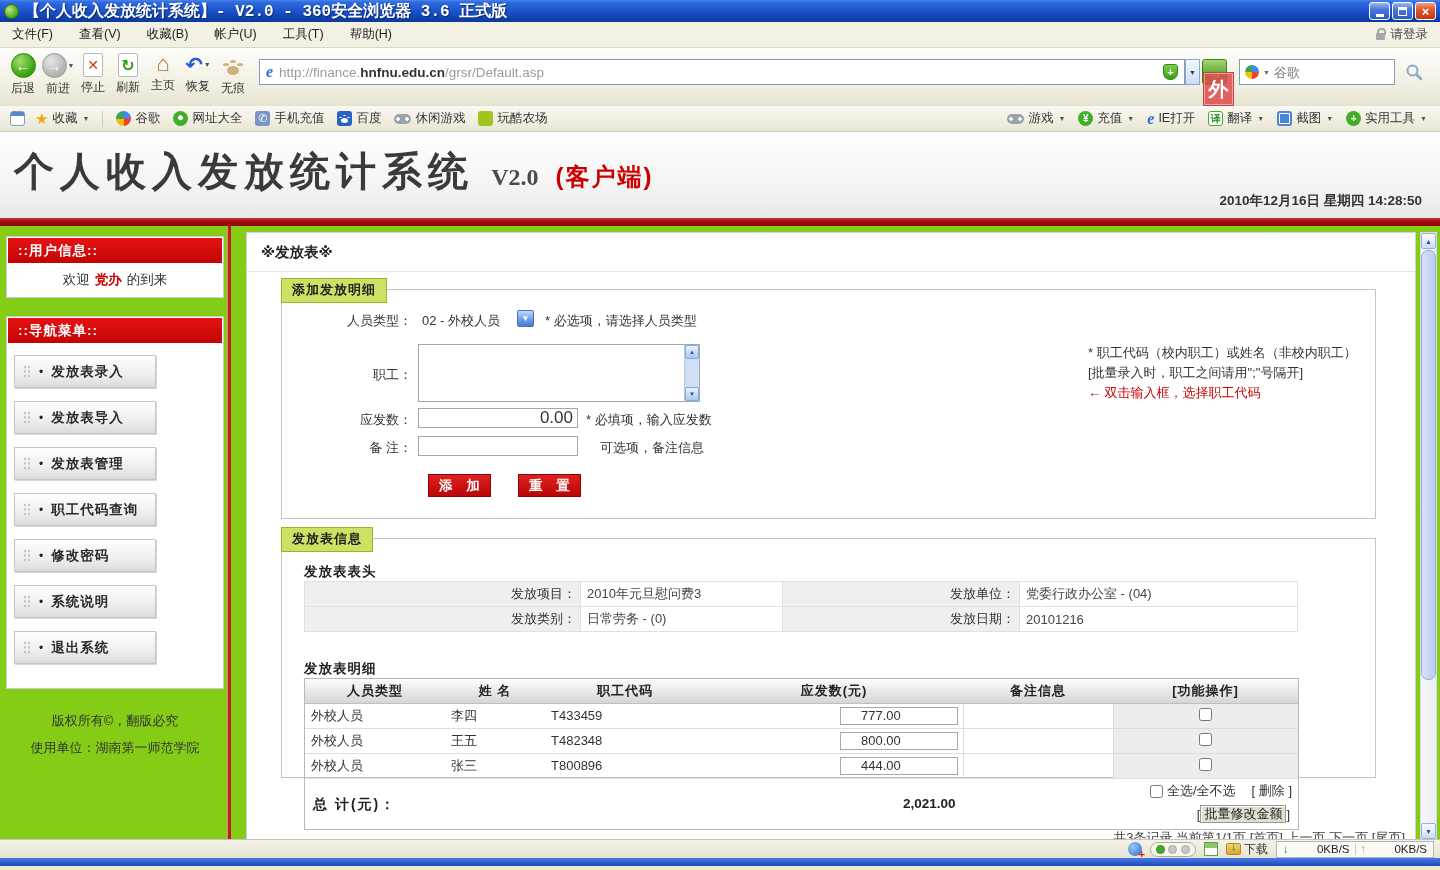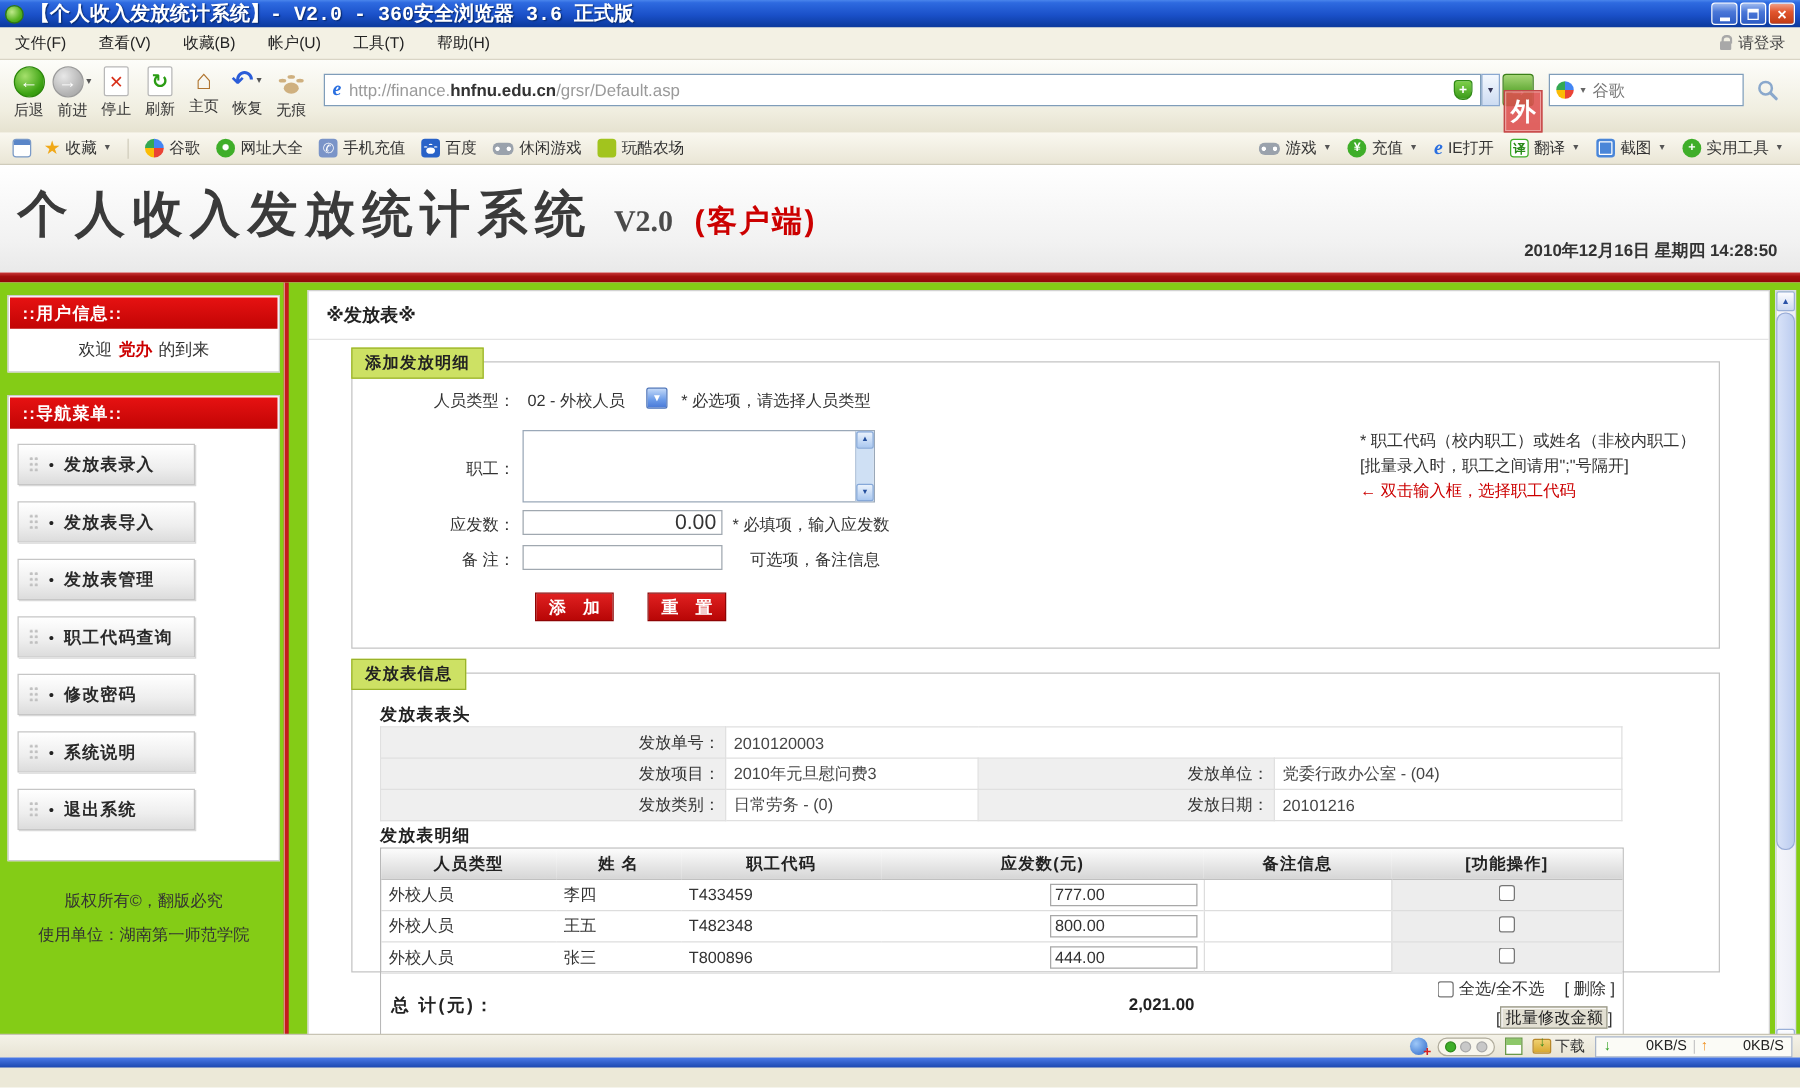--- a/index.html
+++ b/index.html
@@ -133,42 +133,42 @@
 .st-detail{top:121px;}
 .headtable{position:absolute;left:22px;top:42px;width:993px;border-collapse:collapse;table-layout:fixed;}
 .headtable td{border:1px solid #e0e0e0;height:25px;font-size:13px;padding:0 4px;}
 .headtable .lab{background:#efefef;text-align:right;color:#333;}
 .headtable .val{background:#fff;text-align:left;color:#454545;padding-left:6px;}
 .detwrap{position:absolute;left:22px;top:139px;width:995px;border:1px solid #b8b8b8;}
 .dettable{width:100%;border-collapse:collapse;table-layout:fixed;}
 .dettable th{height:24px;background:linear-gradient(#fcfcfc,#d6d6d6);border-bottom:1px solid #c0c0c0;font-size:13px;color:#222;font-weight:bold;text-align:center;letter-spacing:1px;}
 .dettable td{border-top:1px solid #ddd;font-size:13px;color:#333;height:25px;padding:0 6px;text-align:left;}
 .dettable td.amtcell{padding-left:135px;}
-.amtinput{width:118px;height:18px;border:1px solid #a8a8a8;padding:0 3px;font-size:13px;color:#333;font-family:inherit;}
+.amtinput{width:118px;height:18px;border:1px solid #a8a8a8;padding:0 20px;font-size:13px;color:#333;font-family:inherit;}
 .dettable td.rmk{border-left:1px solid #ddd;}
 .dettable td.ops{background:#ededed;text-align:center;border-left:1px solid #ddd;}
 .dettable input[type=checkbox]{width:13px;height:13px;}
 .totalrow{position:relative;height:51px;background:#fff;border-top:1px solid #ddd;}
 .tlabel{position:absolute;left:8px;top:17px;font-weight:bold;font-size:14px;color:#222;letter-spacing:2px;}
 .tvalue{position:absolute;left:598px;top:17px;font-weight:bold;font-size:13.5px;color:#222;}
 .selline{position:absolute;right:6px;top:3px;display:flex;align-items:center;gap:4px;font-size:13px;color:#333;}
 .selline .gap{width:8px;}
 .batchline{position:absolute;right:8px;top:26px;font-size:13px;color:#333;display:flex;align-items:center;}
 .batchbtn{background:#e2dfd2;border:1px solid #9a9a8a;box-shadow:inset 1px 1px 0 #fff;padding:0 3px;height:18px;display:flex;align-items:center;font-size:13px;color:#222;cursor:pointer;}
 .pagination{position:absolute;right:10px;top:597px;height:11px;overflow:hidden;font-size:13px;color:#444;line-height:16px;white-space:nowrap;}
 
 
 .vscroll{position:absolute;right:3px;top:6px;width:17px;height:608px;background:linear-gradient(90deg,#f6f6fb,#eceef6);border:1px solid #d8dce8;}
 .vsbtn{position:absolute;left:0;width:15px;height:16px;background:linear-gradient(#fdfdff,#cdd9f2);border:1px solid #9ab0d8;border-radius:2px;color:#2a52a8;font-size:7px;display:flex;align-items:center;justify-content:center;}
 .vsup{top:0;}
 .vsdown{bottom:0;}
 .vsthumb{position:absolute;left:0;top:17px;width:15px;height:430px;background:linear-gradient(90deg,#d8e2f8,#bccdf0);border:1px solid #98acd8;border-radius:7px;}
 
 
-.statusbar{position:absolute;left:0;bottom:16px;right:0;height:27px;}
+.statusbar{position:absolute;left:0;bottom:4px;right:0;height:27px;}
 .sbgray{position:absolute;left:0;top:0;right:0;height:19px;background:linear-gradient(#f4f2e8,#e8e4d4);border-top:1px solid #c8c4b4;display:flex;align-items:center;justify-content:flex-end;padding-right:6px;gap:8px;font-size:12px;color:#333;}
 .globe{width:14px;height:14px;border-radius:50%;background:radial-gradient(circle at 35% 35%,#9ec8f8,#2a66c8);position:relative;flex:none;}
 .globe::after{content:"+";position:absolute;right:-3px;bottom:-4px;color:#d82020;font-weight:bold;font-size:11px;}
 .traffic{width:46px;height:15px;border:1px solid #b0ac9c;border-radius:8px;background:#f8f6ec;display:flex;align-items:center;justify-content:space-around;padding:0 3px;flex:none;}
 .dot{width:9px;height:9px;border-radius:50%;background:#c8c8c8;border:1px solid #a8a8a8;}
 .dot.on{background:#3fae29;border-color:#2f8a1c;}
 .winicon{width:14px;height:14px;background:linear-gradient(#8ec86a 0 40%,#fff 40%);border:1px solid #6a9a4a;flex:none;}
 .dlwrap{display:flex;align-items:center;gap:3px;}
 .dlfolder{width:15px;height:12px;background:linear-gradient(#f0d070,#d8a830);border:1px solid #b8882a;border-radius:2px;position:relative;flex:none;}
 .dlfolder::after{content:"↓";position:absolute;left:4px;top:-4px;color:#2f8a1c;font-weight:bold;font-size:11px;}
@@ -444,24 +444,20 @@
         <div class="fstab">发放表信息</div>
         <div class="subtitle st-head">发放表表头</div>
         <table class="headtable">
           <colgroup>
               <col style="width:276px">
               <col style="width:202px">
               <col style="width:237px">
               <col style="width:278px">
             </colgroup>
           <tbody>
-              <tr>
-            <td class="lab">发放单号：</td>
-            <td class="val" colspan="3">2010120003</td>
-          </tr>
           <tr>
             <td class="lab">发放项目：</td>
             <td class="val">2010年元旦慰问费3</td>
             <td class="lab">发放单位：</td>
             <td class="val">党委行政办公室 - (04)</td>
           </tr>
           <tr>
             <td class="lab">发放类别：</td>
             <td class="val">日常劳务 - (0)</td>
             <td class="lab">发放日期：</td>

